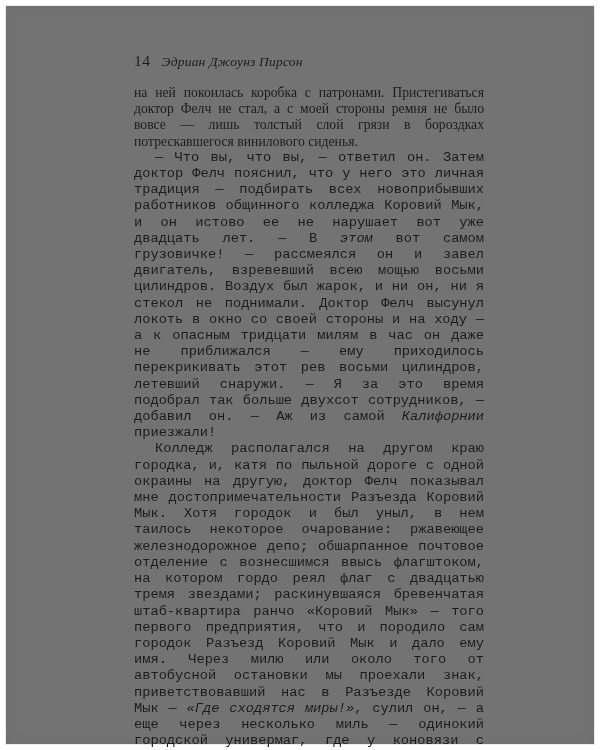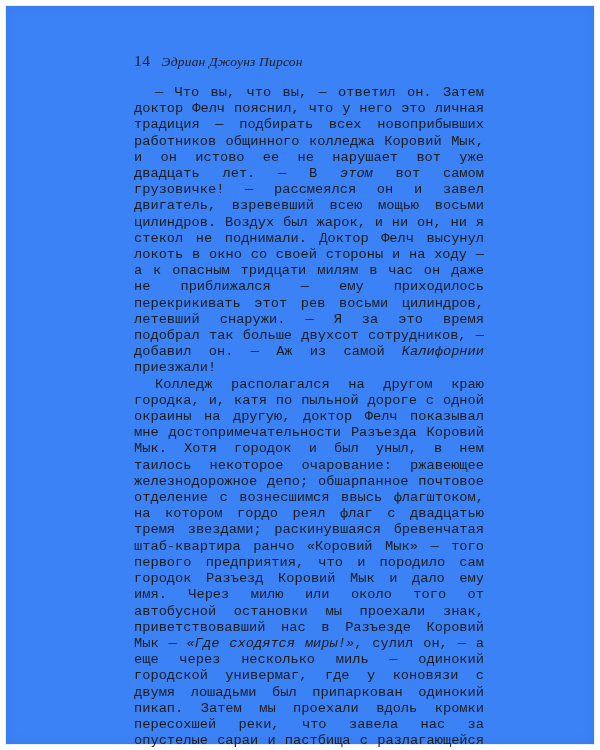--- a/index.html
+++ b/index.html
@@ -11,21 +11,21 @@
     height: 750px;
     background: #ffffff;
     font-family: "Liberation Serif", serif;
     color: #1c1c1c;
     position: relative;
     overflow: hidden;
   }
   .scan {
     position: absolute;
     inset: 5px;
-    background: #3b82f6;
+    background: #737373;
     border: 1px solid #ececec;
     box-shadow: inset 0 0 14px rgba(0,0,0,0.045);
   }
   .page-header {
     position: absolute;
     left: 128px;
     top: 46px;
     width: 350px;
     display: flex;
     align-items: baseline;
@@ -66,16 +66,17 @@
 </style>
 </head>
 <body>
 
 <div class="scan">
   <header class="page-header">
     <span class="page-number">14</span>
     <span class="author">Эдриан Джоунз Пирсон</span>
   </header>
   <main class="text-block">
+      <p class="para"><span>на ней покоилась коробка с патронами. Пристегиваться доктор Фелч не стал, а с моей стороны ремня не было вовсе — лишь толстый слой грязи в бороздках потрескавшегося винилового сиденья.</span></p>
       <p class="para indent"><span>— Что вы, что вы, — ответил он. Затем доктор Фелч пояснил, что у него это личная традиция — подбирать всех новоприбывших работников общинного колледжа Коровий Мык, и он истово ее не нарушает вот уже двадцать лет. — В </span><i>этом</i><span> вот самом грузовичке! — рассмеялся он и завел двигатель, взревевший всею мощью восьми цилиндров. Воздух был жарок, и ни он, ни я стекол не поднимали. Доктор Фелч высунул локоть в окно со своей стороны и на ходу — а к опасным тридцати милям в час он даже не приближался — ему приходилось перекрикивать этот рев восьми цилиндров, летевший снаружи. — Я за это время подобрал так больше двухсот сотрудников, — добавил он. — Аж из самой </span><i>Калифорнии</i><span> приезжали!</span></p>
       <p class="para indent"><span>Колледж располагался на другом краю городка, и, катя по пыльной дороге с одной окраины на другую, доктор Фелч показывал мне достопримечательности Разъезда Коровий Мык. Хотя городок и был уныл, в нем таилось некоторое очарование: ржавеющее железнодорожное депо; обшарпанное почтовое отделение с вознесшимся ввысь флагштоком, на котором гордо реял флаг с двадцатью тремя звездами; раскинувшаяся бревенчатая штаб-квартира ранчо «Коровий Мык» — того первого предприятия, что и породило сам городок Разъезд Коровий Мык и дало ему имя. Через милю или около того от автобусной остановки мы проехали знак, приветствовавший нас в Разъезде Коровий Мык — </span><i>«Где сходятся миры!»</i><span>, сулил он, — а еще через несколько миль — одинокий городской универмаг, где у коновязи с двумя лошадьми был припаркован одинокий пикап. Затем мы проехали вдоль кромки пересохшей реки, что завела нас за опустелые сараи и пастбища с разлагающейся на них сельхозтехникой и ссохшимися шкурами скота, сложенными в кипы. Еще нам попались по дороге закрытый ларек снастей и наживки и заколоченный маникюрный салон, а потом мы свернули влево и проехали через городской центр, в котором с закрытыми ставнями стояла мэрия — была суббота, — рядом окружная тюрьма, а через дорогу — здание, в котором размещались местная</span></p>
     </main>
 </div>
 
 </body></html>

